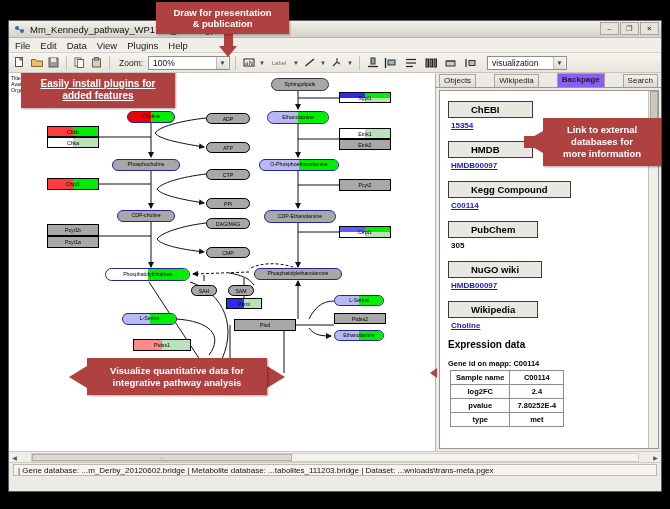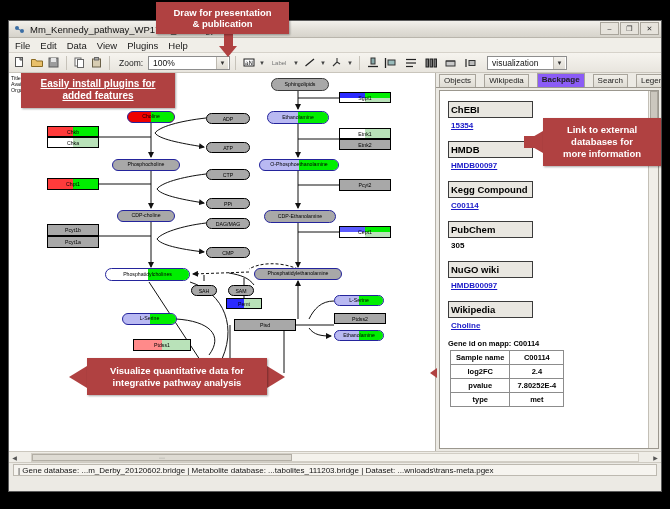--- a/index.html
+++ b/index.html
@@ -77,36 +77,36 @@
   }
   .canvas-meta {
     position:absolute;left:2px;top:2px;font-size:5.3px;line-height:6.2px;color:#111;
   }
   
   .side {
     width:225px; background:#eceae4; display:flex; flex-direction:column;
   }
   .tabstrip {
     display:flex; align-items:flex-end; height:15px; padding-left:3px;
-    background:#eceae4; gap:8px; border-bottom:1px solid #9b978e;
+    background:#eceae4; gap:18px; border-bottom:1px solid #9b978e;
   }
   .tab {
     font-size:8px;padding:1px 4px 2px;border:1px solid #a8a49b;border-bottom:none;
     background:linear-gradient(180deg,#f1efe9,#dedbd3); color:#222; white-space:nowrap;
   }
   .tab.active { background:#8b5cf6; font-weight:bold; padding-bottom:3px; position:relative; z-index:2;}
   .side-scroll {
     flex:1; background:#fff; margin:2px 2px 2px 3px; border:1px solid #9b978e;
     position:relative; overflow:hidden;
   }
   .side-inner { padding:8px 0 0 8px; }
   .dbbox {
     display:inline-block; min-width:85px;
     background:#e9e7e1;border:1px solid #3b3b3b;
-    font-size:9.5px;font-weight:bold;color:#000;padding:2px 2px;margin-bottom:3px;
+    font-size:9.5px;font-weight:bold;color:#000;padding:2px 22px;margin-bottom:3px;
   }
   .dblink { font-size:8px;color:#1818c8;text-decoration:underline;margin:0 0 9px 3px;display:block;font-weight:bold;}
   .dbplain { font-size:8px;color:#000;margin:0 0 9px 3px;display:block;font-weight:bold;}
   .exprhdr { font-size:10px;font-weight:bold;color:#000;margin:2px 0 9px 0;}
   .genemapp { font-size:7.5px;color:#000;margin-bottom:2px;font-weight:bold;}
   table.expr { border-collapse:collapse; margin-left:2px;}
   table.expr td {
     border:1px solid #8c8c8c;font-size:7.5px;text-align:center;
     padding:2px 5px;color:#000;font-weight:bold;background:#fff;min-width:54px;
   }
@@ -544,20 +544,21 @@
 
           <div class="dbbox">PubChem</div>
           <span class="dbplain">305</span>
 
           <div class="dbbox">NuGO wiki</div>
           <a class="dblink">HMDB00097</a>
 
           <div class="dbbox">Wikipedia</div>
           <a class="dblink">Choline</a>
 
+          <div class="exprhdr">Expression data</div>
           <div class="genemapp">Gene id on mapp: C00114</div>
 
           <table class="expr">
             <tbody>
                 <tr>
               <td>Sample name</td>
               <td>C00114</td>
             </tr>
             <tr>
               <td>log2FC</td>

